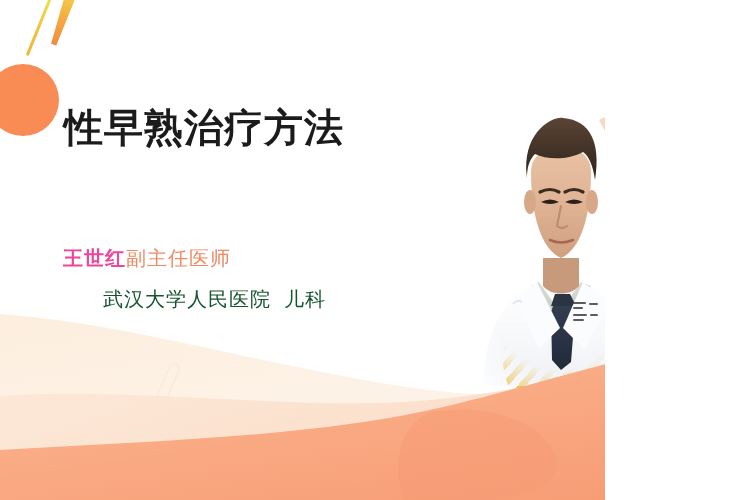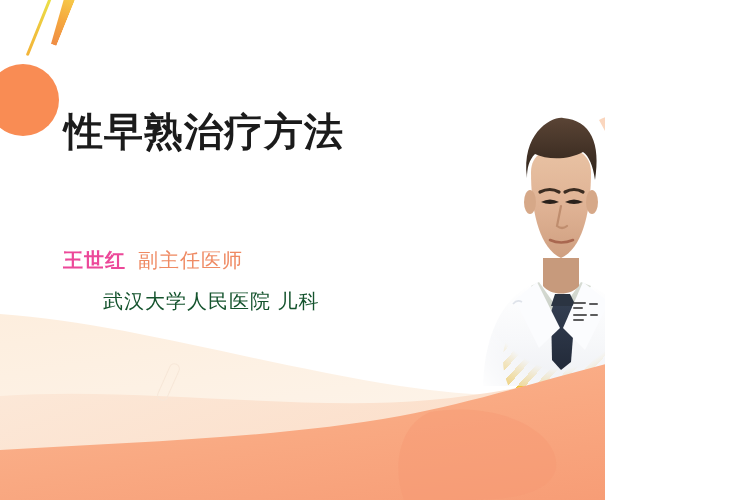--- a/index.html
+++ b/index.html
@@ -6,21 +6,21 @@
     margin: 0;
     padding: 0;
     background: #ffffff;
   }
   #card {
     position: relative;
     width: 605px;
     height: 500px;
     overflow: hidden;
     background: #ffffff;
-    font-family: Liberation Sans, sans-serif;
+    font-family: Liberation Mono, monospace;
   }
   .layer {
     position: absolute;
     top: 0; left: 0;
     width: 750px;
     height: 500px;
     pointer-events: none;
   }
   
   .stripe {
@@ -109,21 +109,20 @@
     margin-left: 40px;
   }
   .doctor-name {
     font-weight: 700;
     color: #ec4899;
     letter-spacing: 1px;
   }
   .doctor-title {
     color: #ef8a63;
     letter-spacing: 1px;
-    margin-left: 12px;
   }
   .hospital-text { letter-spacing: 1px; }
 </style>
 </head>
 <body>
 
 <div id="card">
 
   <div class="layer">
 

